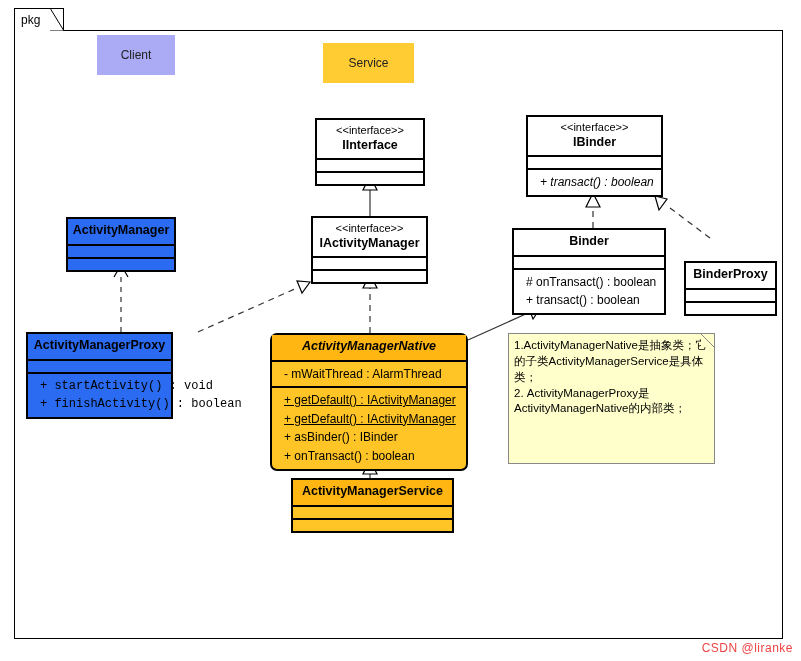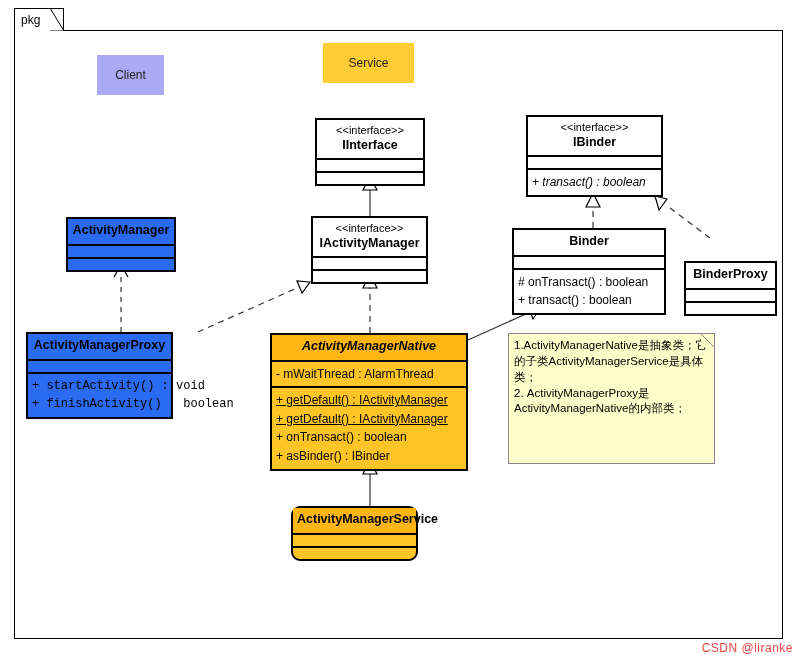--- a/index.html
+++ b/index.html
@@ -70,21 +70,21 @@
     position: absolute;
     box-sizing: border-box;
     display: flex;
     align-items: center;
     justify-content: center;
     font-size: 12px;
     color: #222;
     border: 1px solid transparent;
   }
   #legend-client {
-    left: 97px; top: 55px; width: 67px; height: 40px;
+    left: 97px; top: 35px; width: 78px; height: 40px;
     background: #aaaaf5;
   }
   #legend-service {
     left: 323px; top: 43px; width: 91px; height: 40px;
     background: #fc3;
     background: #ffcc33;
   }
 
   
   .uml-class {
@@ -110,21 +110,21 @@
     display: block;
     font-weight: bold;
     font-size: 12.5px;
     color: #000;
   }
   .cls-name.abstract {
     font-style: italic;
   }
   .uml-sec {
     border-top: 2px solid #000;
-    padding: 3px 4px;
+    padding: 3px 12px;
     font-size: 12px;
     color: #000;
   }
   .uml-sec.empty {
     height: 11px;
     padding: 0;
   }
   .member {
     line-height: 1.55;
     white-space: nowrap;
@@ -315,36 +315,36 @@
     <div class="uml-head">
       <span class="cls-name">ActivityManagerProxy</span>
     </div>
     <div class="uml-sec empty"></div>
     <div class="uml-sec">
       <div class="member">+ startActivity() : void</div>
       <div class="member">+ finishActivity() : boolean</div>
     </div>
   </div>
 
-  <div class="uml-class orange" style="left:270px; top:333px; width:198px;">
+  <div class="uml-class orange" style="left:270px; top:333px; width:198px;border-radius:7px;">
     <div class="uml-head orange-hdr">
       <span class="cls-name abstract">ActivityManagerNative</span>
     </div>
     <div class="uml-sec">
       <div class="member">- mWaitThread : AlarmThread</div>
     </div>
     <div class="uml-sec">
       <div class="member static">+ getDefault() : IActivityManager</div>
       <div class="member static">+ getDefault() : IActivityManager</div>
+      <div class="member">+ asBinder() : IBinder</div>
       <div class="member">+ onTransact() : boolean</div>
-      <div class="member">+ asBinder() : IBinder</div>
-    </div>
-  </div>
-
-  <div class="uml-class orange" style="left:291px; top:506px; width:127px;border-radius:9px;">
+    </div>
+  </div>
+
+  <div class="uml-class orange" style="left:291px; top:478px; width:163px;">
     <div class="uml-head orange-hdr">
       <span class="cls-name">ActivityManagerService</span>
     </div>
     <div class="uml-sec empty"></div>
     <div class="uml-sec empty"></div>
   </div>
 
   <div id="note">
     <div id="note-body">1.ActivityManagerNative是抽象类；它的子类ActivityManagerService是具体类；
 2. ActivityManagerProxy是ActivityManagerNative的内部类；</div>

